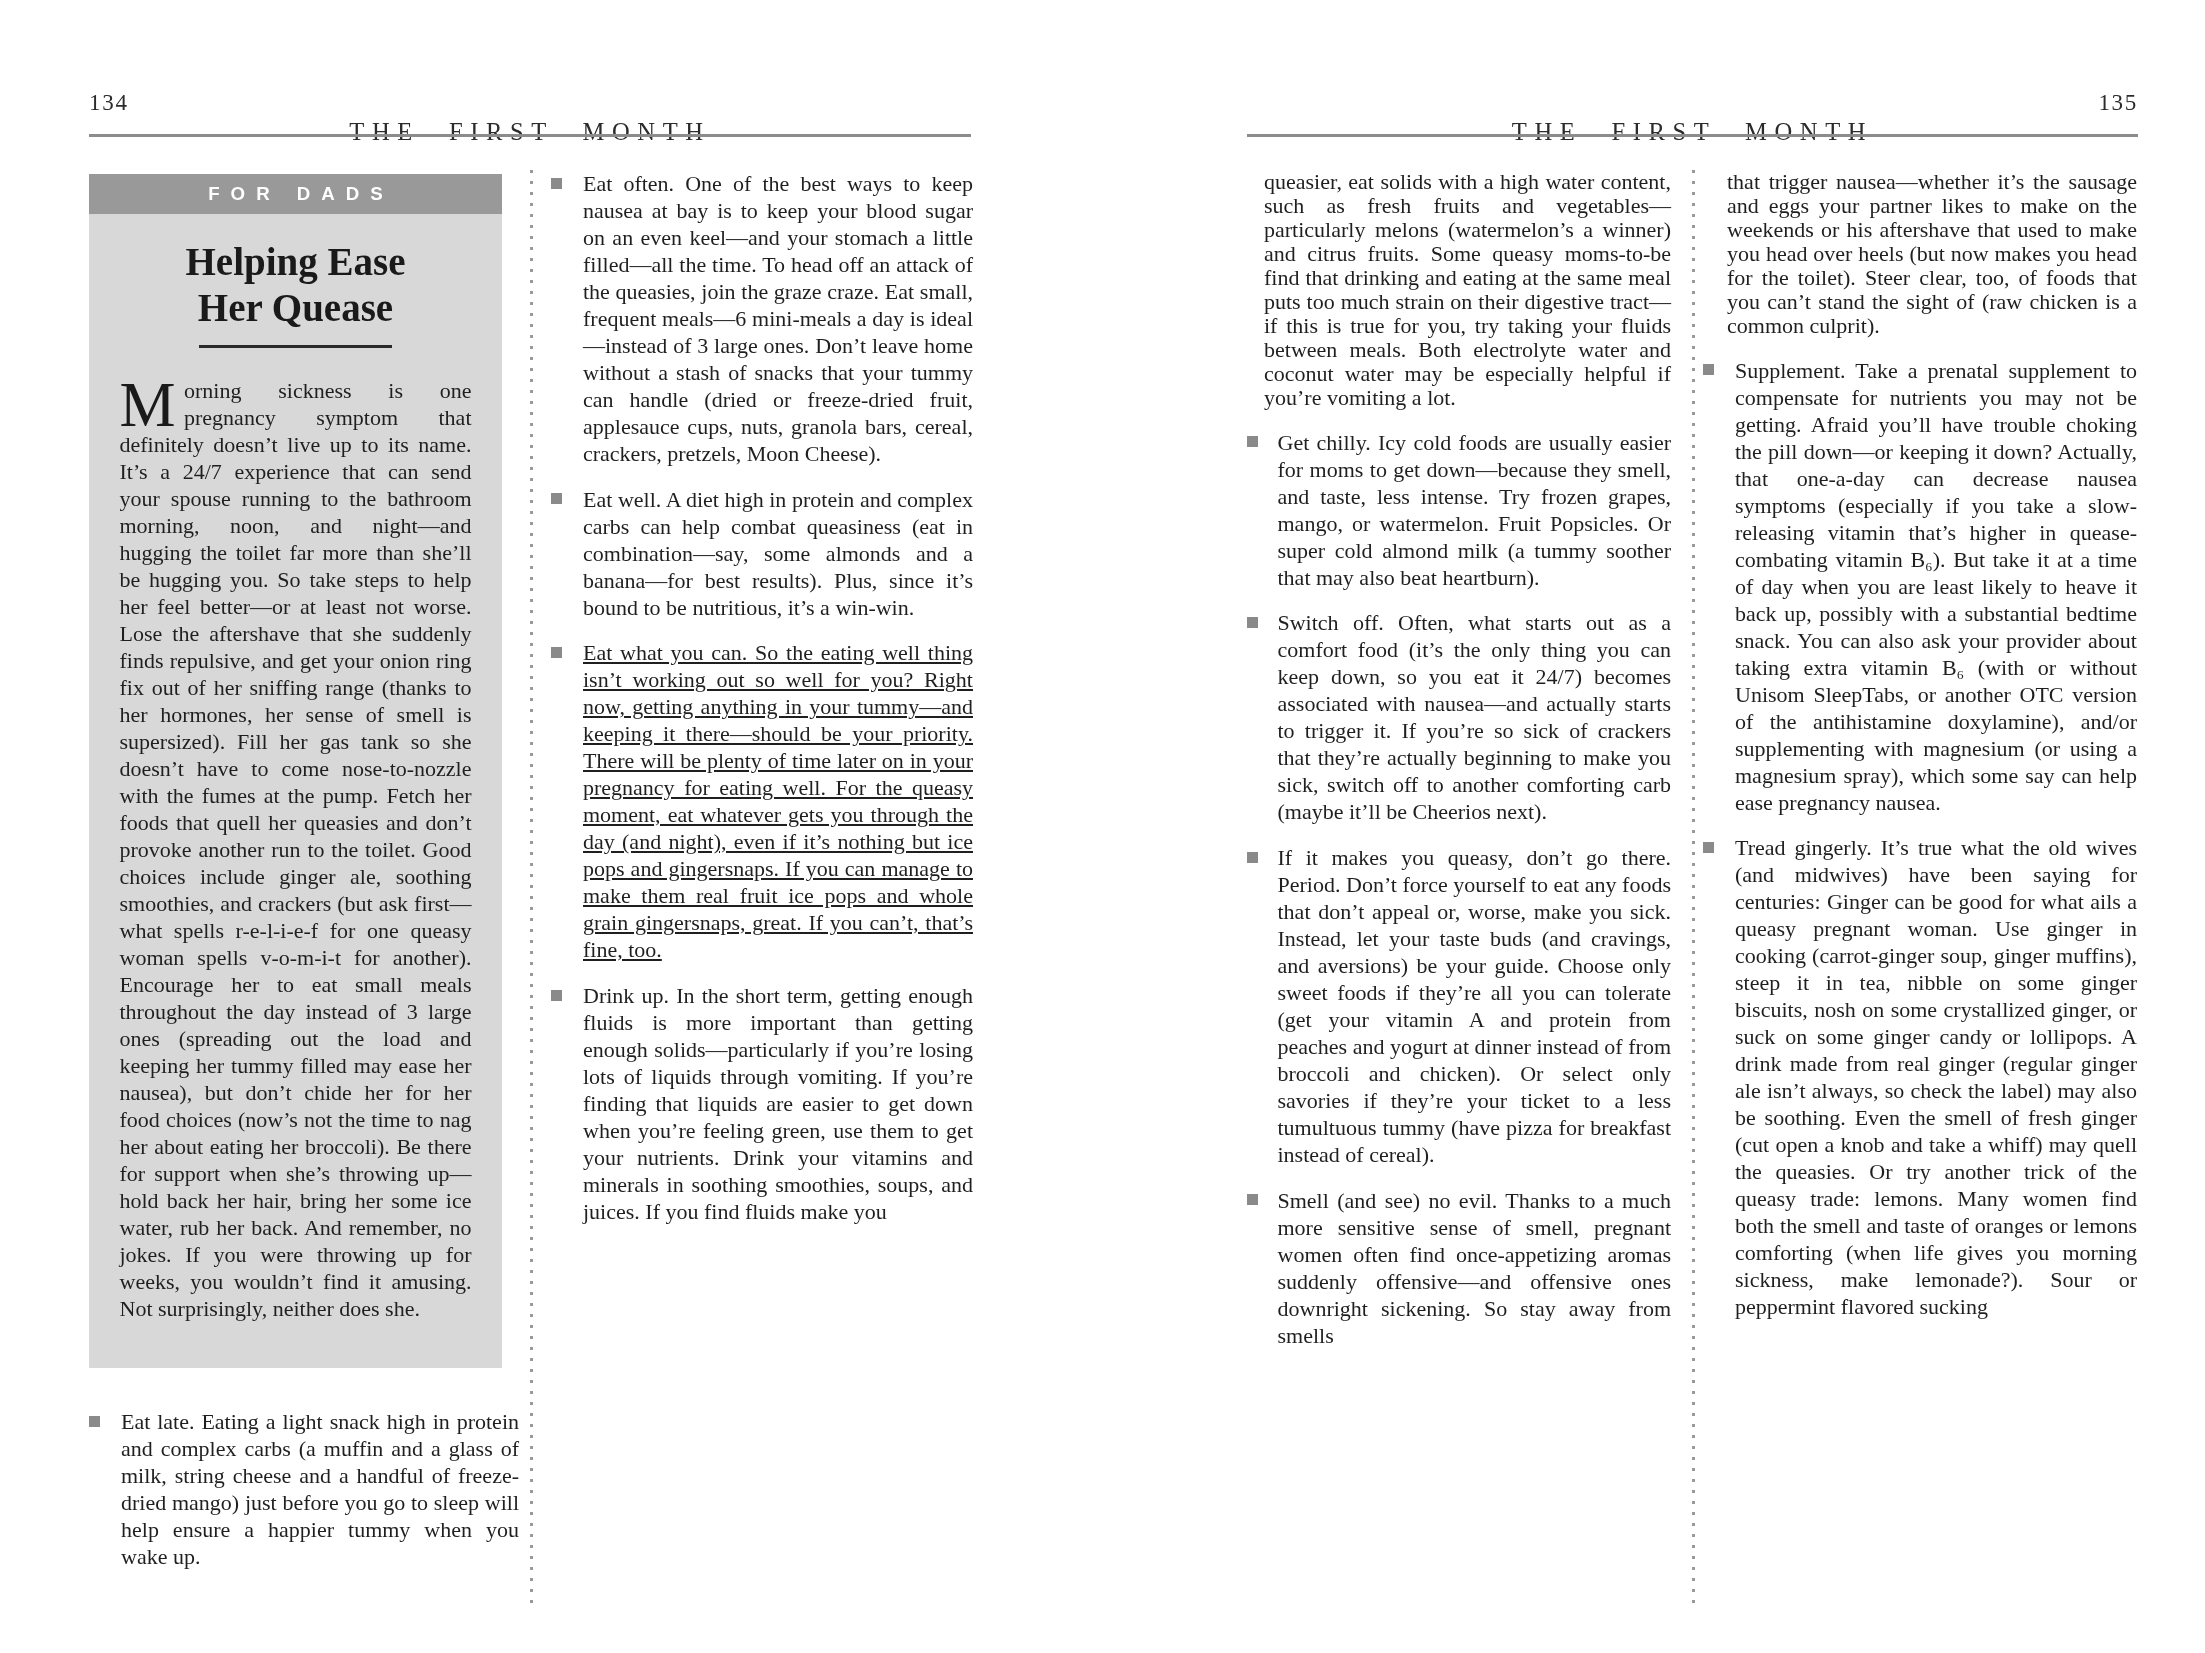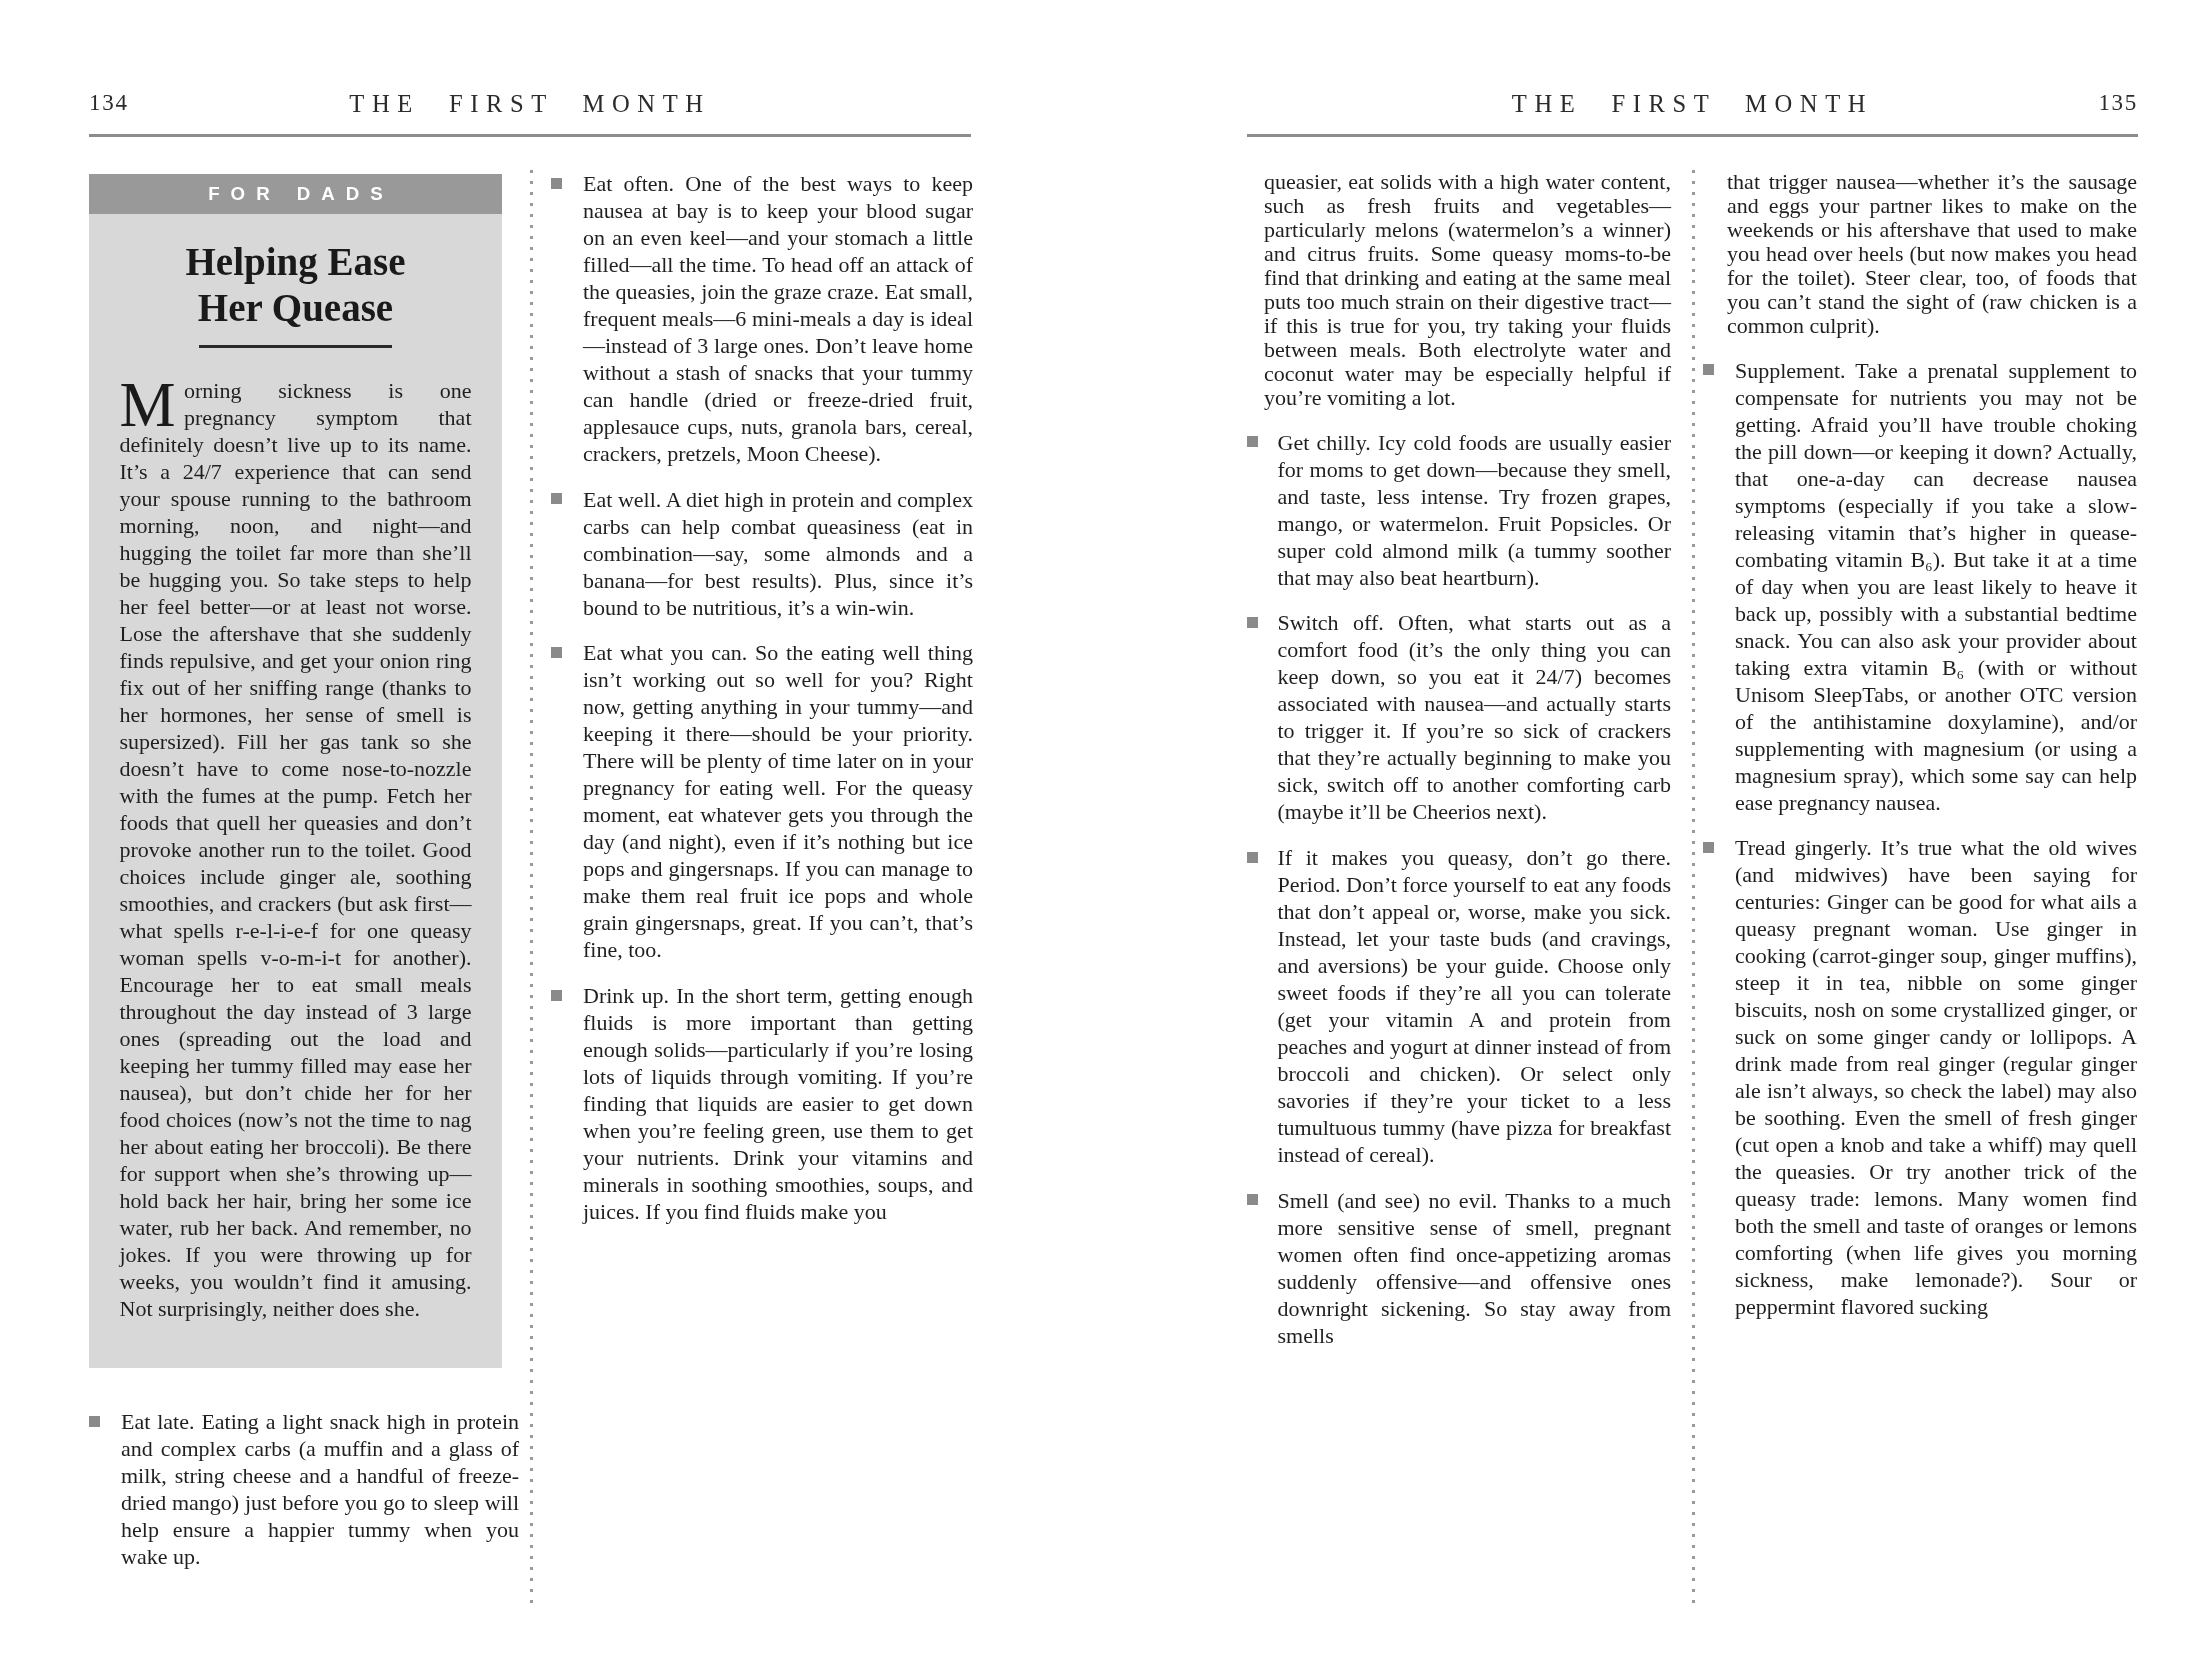--- a/index.html
+++ b/index.html
@@ -7,20 +7,21 @@
     position:relative;width:2205px;height:1654px;background:#ffffff;
     font-family:"Liberation Serif","DejaVu Serif",serif;color:#1f1f1f;
     overflow:hidden;
     border-radius:16px;
   }
   
   .hdr{position:absolute;top:90px;height:37px;}
   .hdr .rhead{
     text-align:center;font-size:24.6px;letter-spacing:7.6px;word-spacing:15.3px;
     color:#2b2b2b;
+    margin-top:28px;
   }
   .folio{position:absolute;top:0;font-size:23px;letter-spacing:1.7px;color:#2b2b2b;}
   .hdr-rule{position:absolute;height:3.4px;background:#8c8c8c;top:134px;}
   
   .dots{
     position:absolute;top:170px;height:1437px;width:3.4px;
     background-image:repeating-linear-gradient(to bottom,#9a9a9a 0 3.4px,transparent 3.4px 11px);
   }
   
   .col{position:absolute;}
@@ -110,21 +111,21 @@
   <div class="col" style="left:551px;top:170px;width:422px;">
     <ul class="blist">
       <li style="padding-left:32px;">
         <span class="sq"></span>
         <span>Eat often. One of the best ways to keep nausea at bay is to keep your blood sugar on an even keel—and your stomach a little filled—all the time. To head off an attack of the queasies, join the graze craze. Eat small, frequent meals—6 mini-meals a day is ideal—instead of 3 large ones. Don’t leave home without a stash of snacks that your tummy can handle (dried or freeze-dried fruit, applesauce cups, nuts, granola bars, cereal, crackers, pretzels, Moon Cheese).</span>
       </li>
       <li style="padding-left:32px;">
         <span class="sq"></span>
         <span>Eat well. A diet high in protein and complex carbs can help combat queasiness (eat in combination—say, some almonds and a banana—for best results). Plus, since it’s bound to be nutritious, it’s a win-win.</span>
       </li>
-      <li style="padding-left:32px;">
+      <li style="padding-left:32px;text-decoration:underline;">
         <span class="sq"></span>
         <span>Eat what you can. So the eating well thing isn’t working out so well for you? Right now, getting anything in your tummy—and keeping it there—should be your priority. There will be plenty of time later on in your pregnancy for eating well. For the queasy moment, eat whatever gets you through the day (and night), even if it’s nothing but ice pops and gingersnaps. If you can manage to make them real fruit ice pops and whole grain gingersnaps, great. If you can’t, that’s fine, too.</span>
       </li>
       <li style="padding-left:32px;">
         <span class="sq"></span>
         <span>Drink up. In the short term, getting enough fluids is more important than getting enough solids—particularly if you’re losing lots of liquids through vomiting. If you’re finding that liquids are easier to get down when you’re feeling green, use them to get your nutrients. Drink your vitamins and minerals in soothing smoothies, soups, and juices. If you find fluids make you</span>
       </li>
     </ul>
   </div>
 

